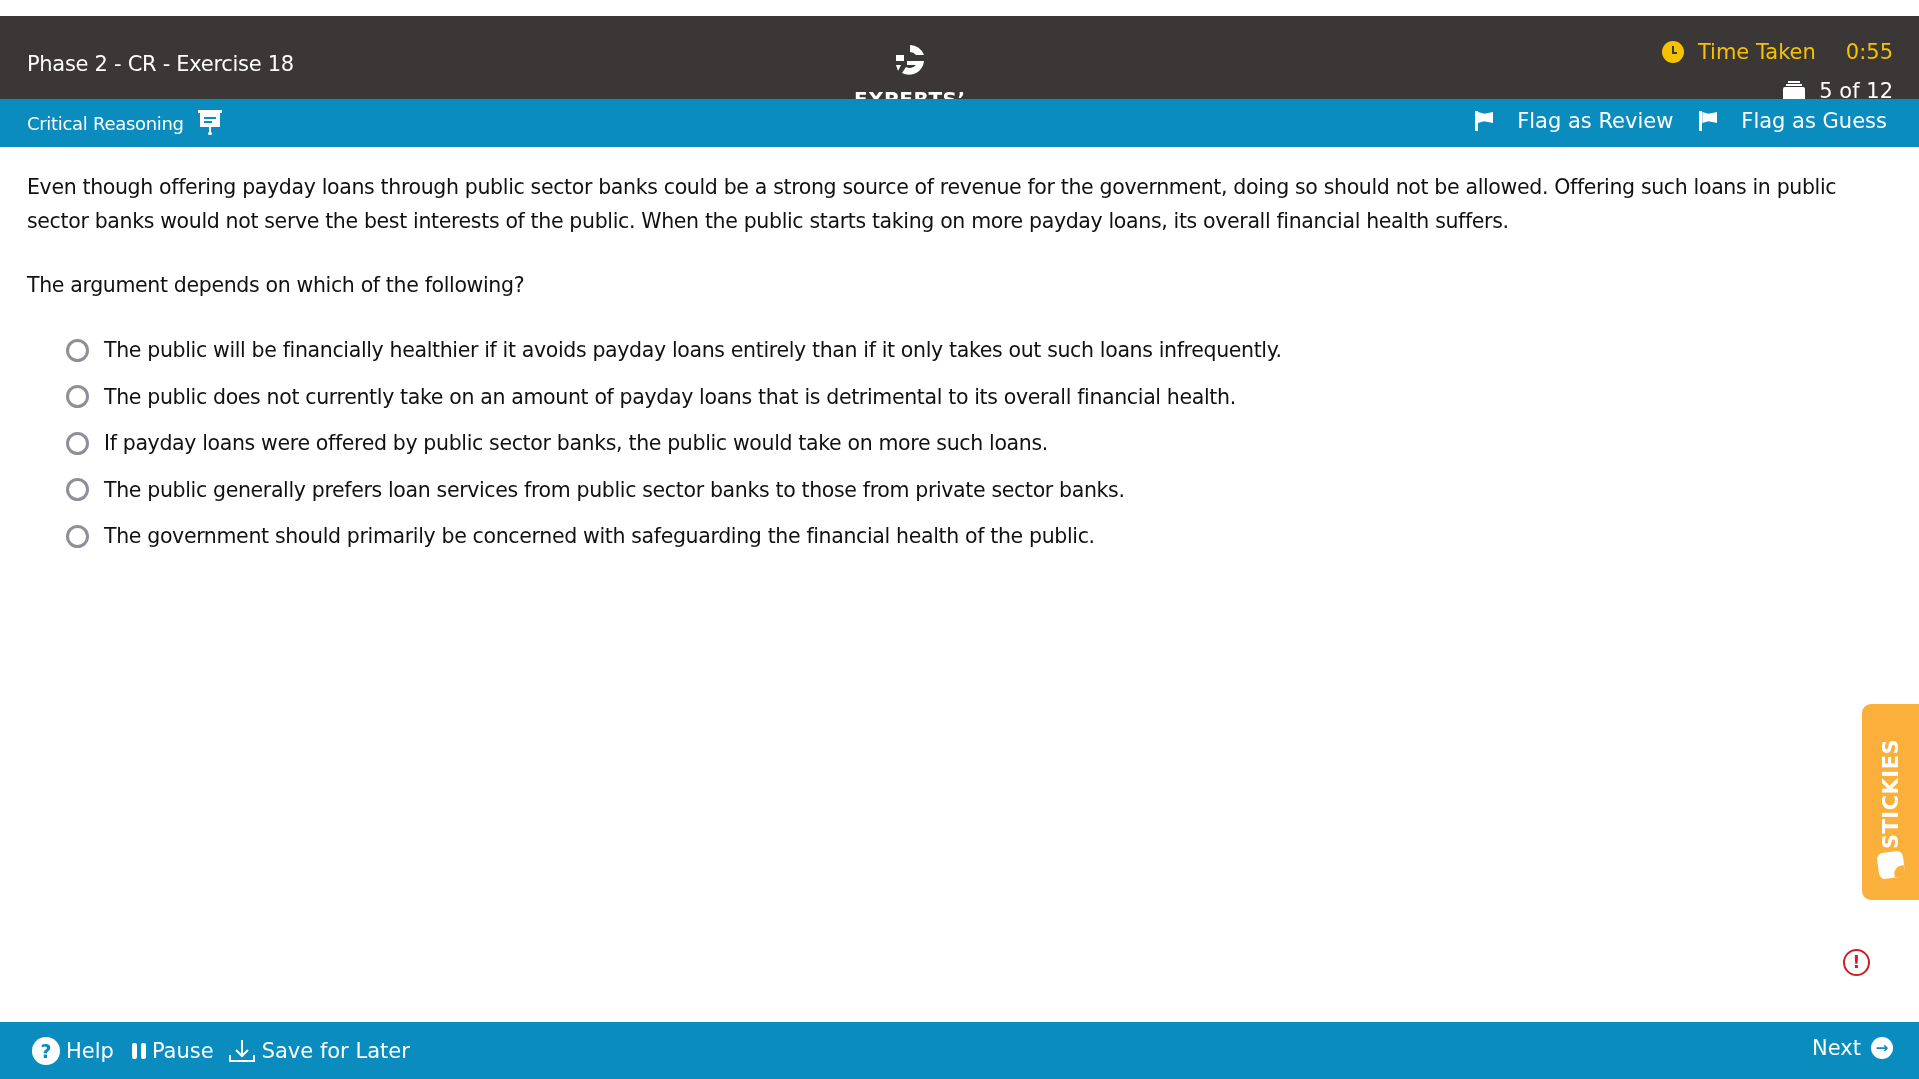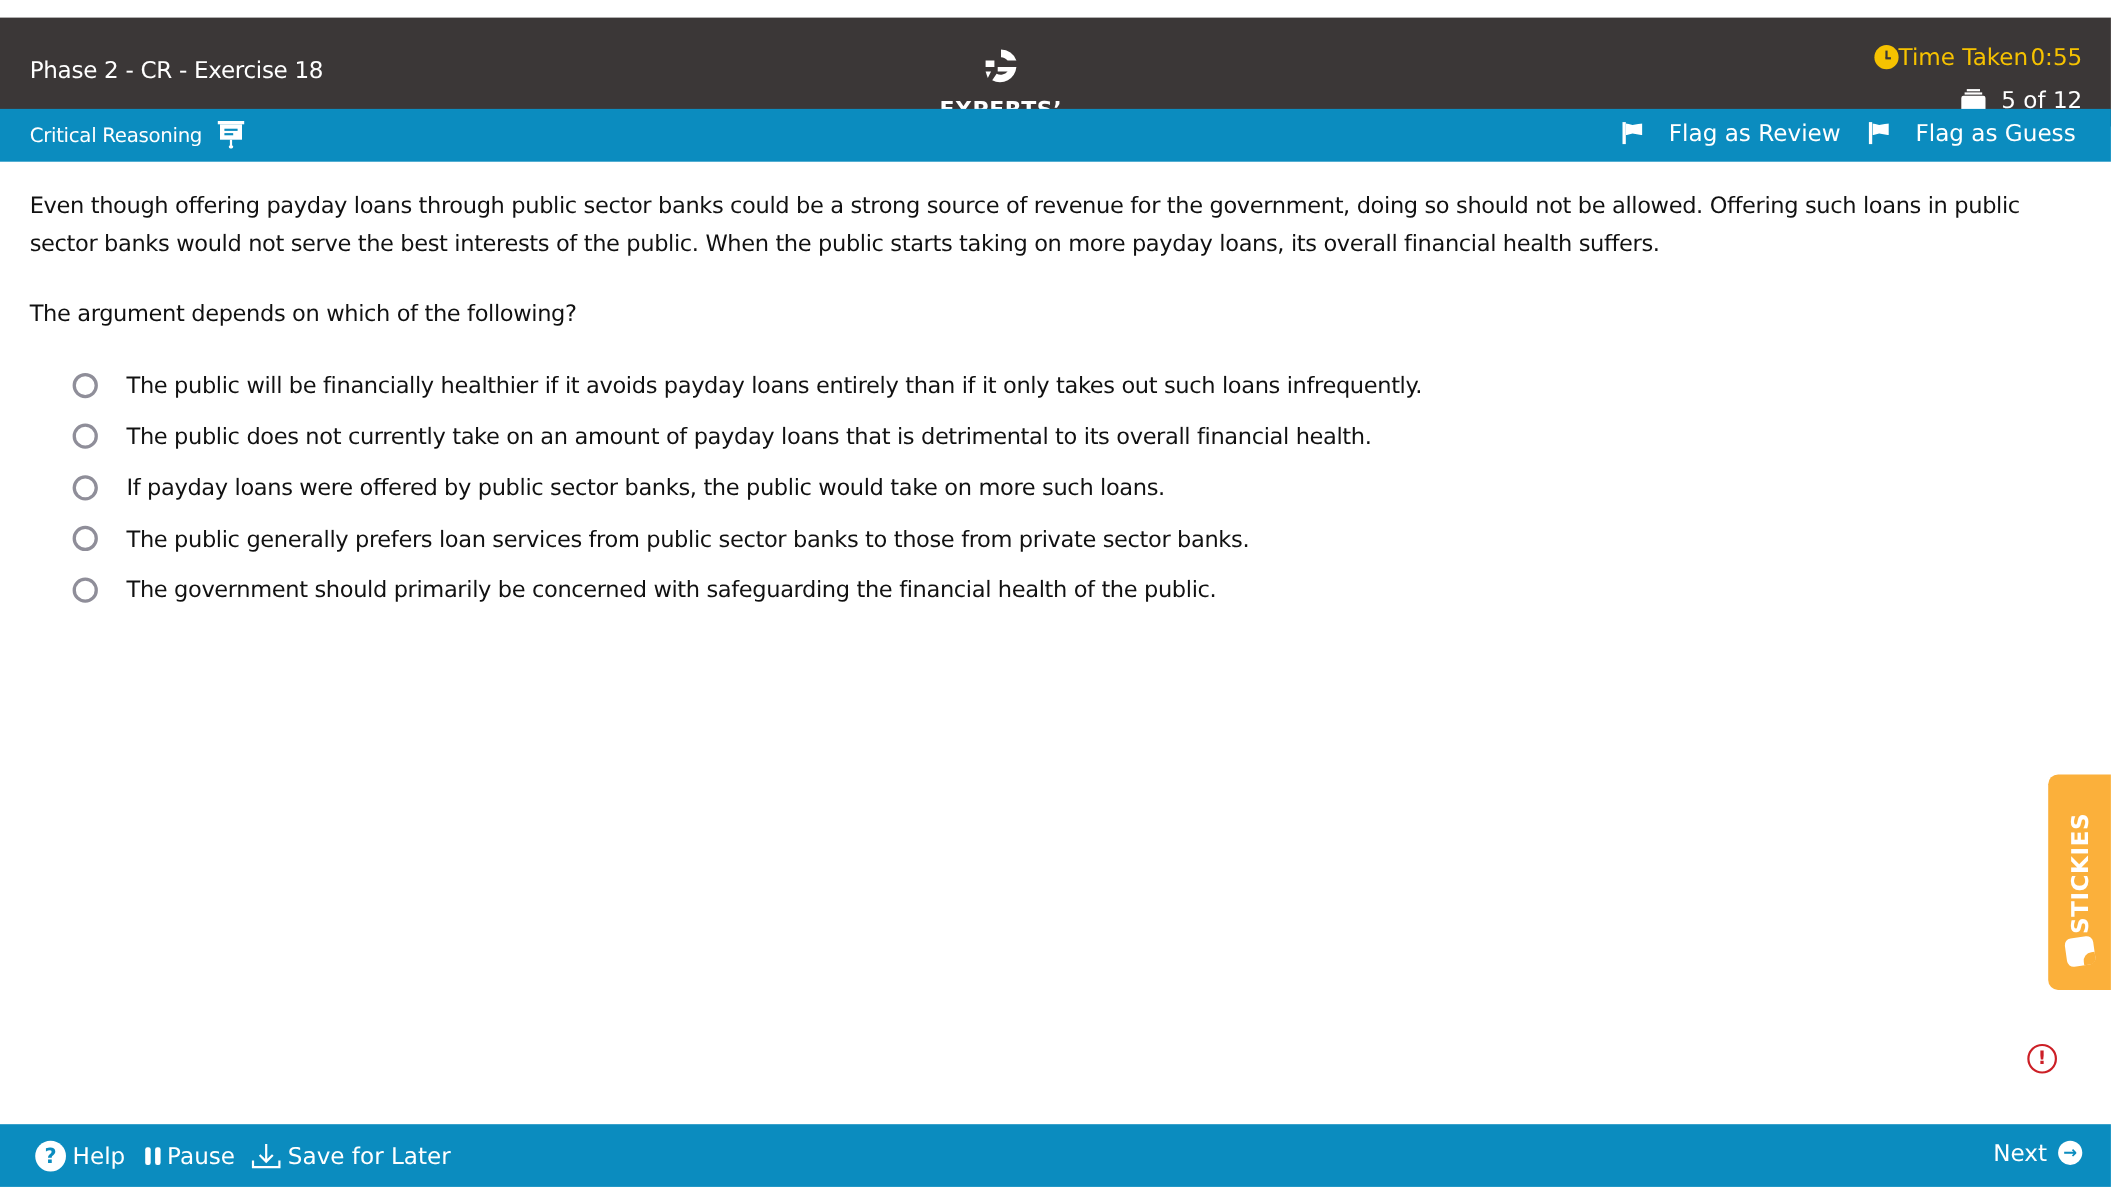--- a/index.html
+++ b/index.html
@@ -3,25 +3,25 @@
 <meta charset="utf-8">
 <style>
   * { box-sizing: border-box; margin: 0; padding: 0; }
   html, body { width: 1919px; height: 1079px; overflow: hidden; background: #ffffff; }
   body { font-family: "DejaVu Sans", sans-serif; color: #1a1a1a; position: relative; }
 
   .topbar { position: absolute; left: 0; top: 16px; width: 1919px; height: 99px; background: #3b3737; color: #fff; }
   .exercise-title { position: absolute; left: 27px; top: 36px; font-size: 21px; letter-spacing: -0.3px; }
   .logo { position: absolute; left: 854px; top: 26px; display: flex; align-items: center; gap: 10px; flex-direction: column; }
   .logo-text { font-family: "DejaVu Sans", sans-serif; font-weight: bold; font-size: 20px; line-height: 22px; letter-spacing: 0.5px; color: #fff; }
-  .timer { position: absolute; right: 26px; top: 24px; display: flex; align-items: center; color: #f6c200; font-size: 21px; }
+  .timer { position: absolute; right: 26px; top: 24px; display: flex; align-items: center; gap: 14px; color: #f6c200; font-size: 21px; }
   .timer-icon { width: 22px; height: 22px; border-radius: 50%; background: #f6c200; position: relative; }
   .timer-icon::before { content: ""; position: absolute; left: 10px; top: 5px; width: 2px; height: 7px; background: #3b3737; }
   .timer-icon::after { content: ""; position: absolute; left: 10px; top: 11px; width: 5px; height: 2px; background: #3b3737; }
-  .timer-value { margin-left: 2px; }
+  .timer-value { margin-left: 16px; }
   .counter { position: absolute; right: 26px; top: 63px; display: flex; align-items: center; gap: 14px; font-size: 21px; color: #fff; }
   .counter-icon { width: 22px; height: 20px; position: relative; }
   .counter-icon .top { position: absolute; left: 5px; top: 0; width: 12px; height: 2px; background: #fff; }
   .counter-icon .mid { position: absolute; left: 3px; top: 3px; width: 16px; height: 2px; background: #fff; }
   .counter-icon .body { position: absolute; left: 0; top: 6px; width: 22px; height: 14px; background: #fff; border-radius: 2px; }
 
   .subbar { position: absolute; left: 0; top: 99px; width: 1919px; height: 48px; background: #0b8cbf; color: #fff; }
   .section-label { position: absolute; left: 27px; top: 11px; font-size: 18px; letter-spacing: -0.3px; display: flex; align-items: center; gap: 14px; }
   .board-icon { width: 24px; height: 26px; position: relative; }
   .board-icon .rail { position: absolute; left: 0; top: 0; width: 24px; height: 3px; background: #fff; }
@@ -32,21 +32,21 @@
   .board-icon .foot { position: absolute; left: 10px; top: 22px; width: 4px; height: 3px; background: #fff; border-radius: 2px; }
   .flags { position: absolute; right: 32px; top: 10px; display: flex; gap: 26px; font-size: 21px; }
   .flag-btn { display: flex; align-items: center; gap: 24px; cursor: pointer; }
   .flag-icon { width: 18px; height: 20px; position: relative; }
   .flag-icon .pole { position: absolute; left: 0; top: 0; width: 3px; height: 20px; background: #fff; }
   .flag-icon .cloth { position: absolute; left: 3px; top: 1px; width: 15px; height: 11px; background: #fff; clip-path: polygon(0 0, 40% 15%, 100% 0, 100% 100%, 40% 85%, 0 100%); }
 
   .passage { position: absolute; left: 27px; top: 170px; width: 1850px; font-size: 20.5px; line-height: 34px; letter-spacing: -0.35px; color: #111; }
   .question { position: absolute; left: 27px; top: 273px; font-size: 20.5px; letter-spacing: -0.35px; color: #111; }
   .options { position: absolute; left: 66px; top: 327px; list-style: none; }
-  .option { display: flex; align-items: center; height: 46.5px; gap: 26px; font-size: 20.5px; letter-spacing: -0.35px; color: #111; cursor: pointer; text-align: right; }
+  .option { display: flex; align-items: center; height: 46.5px; gap: 15px; font-size: 20.5px; letter-spacing: -0.35px; color: #111; cursor: pointer; text-align: right; }
   .radio { width: 23px; height: 23px; border-radius: 50%; border: 3px solid #8f8e99; background: #fff; flex: 0 0 auto; }
 
   .stickies { position: absolute; left: 1862px; top: 704px; width: 57px; height: 196px; background: #fbb03b; border-radius: 9px 0 0 9px; cursor: pointer; }
   .stickies-label { position: absolute; left: 29px; top: 24px; transform: translateX(-50%) rotate(-90deg); transform-origin: center; font-weight: bold; font-size: 21px; color: #fff; letter-spacing: 0.5px; white-space: nowrap; margin-top: 54px; }
   .sticky-icon { position: absolute; left: 16px; top: 148px; width: 26px; height: 26px; background: #fff; border-radius: 6px; transform: rotate(-8deg); }
   .sticky-icon::after { content: ""; position: absolute; right: 0; bottom: 0; width: 11px; height: 11px; background: #fbb03b; border-radius: 8px 0 5px 0; }
 
   .alert-icon { position: absolute; left: 1843px; top: 949px; width: 27px; height: 27px; border: 2.5px solid #cc1f26; border-radius: 50%; color: #cc1f26; font-weight: bold; font-size: 17px; line-height: 22px; text-align: center; cursor: pointer; }
 
   .footer { position: absolute; left: 0; top: 1022px; width: 1919px; height: 57px; background: #0b8cbf; color: #fff; }

